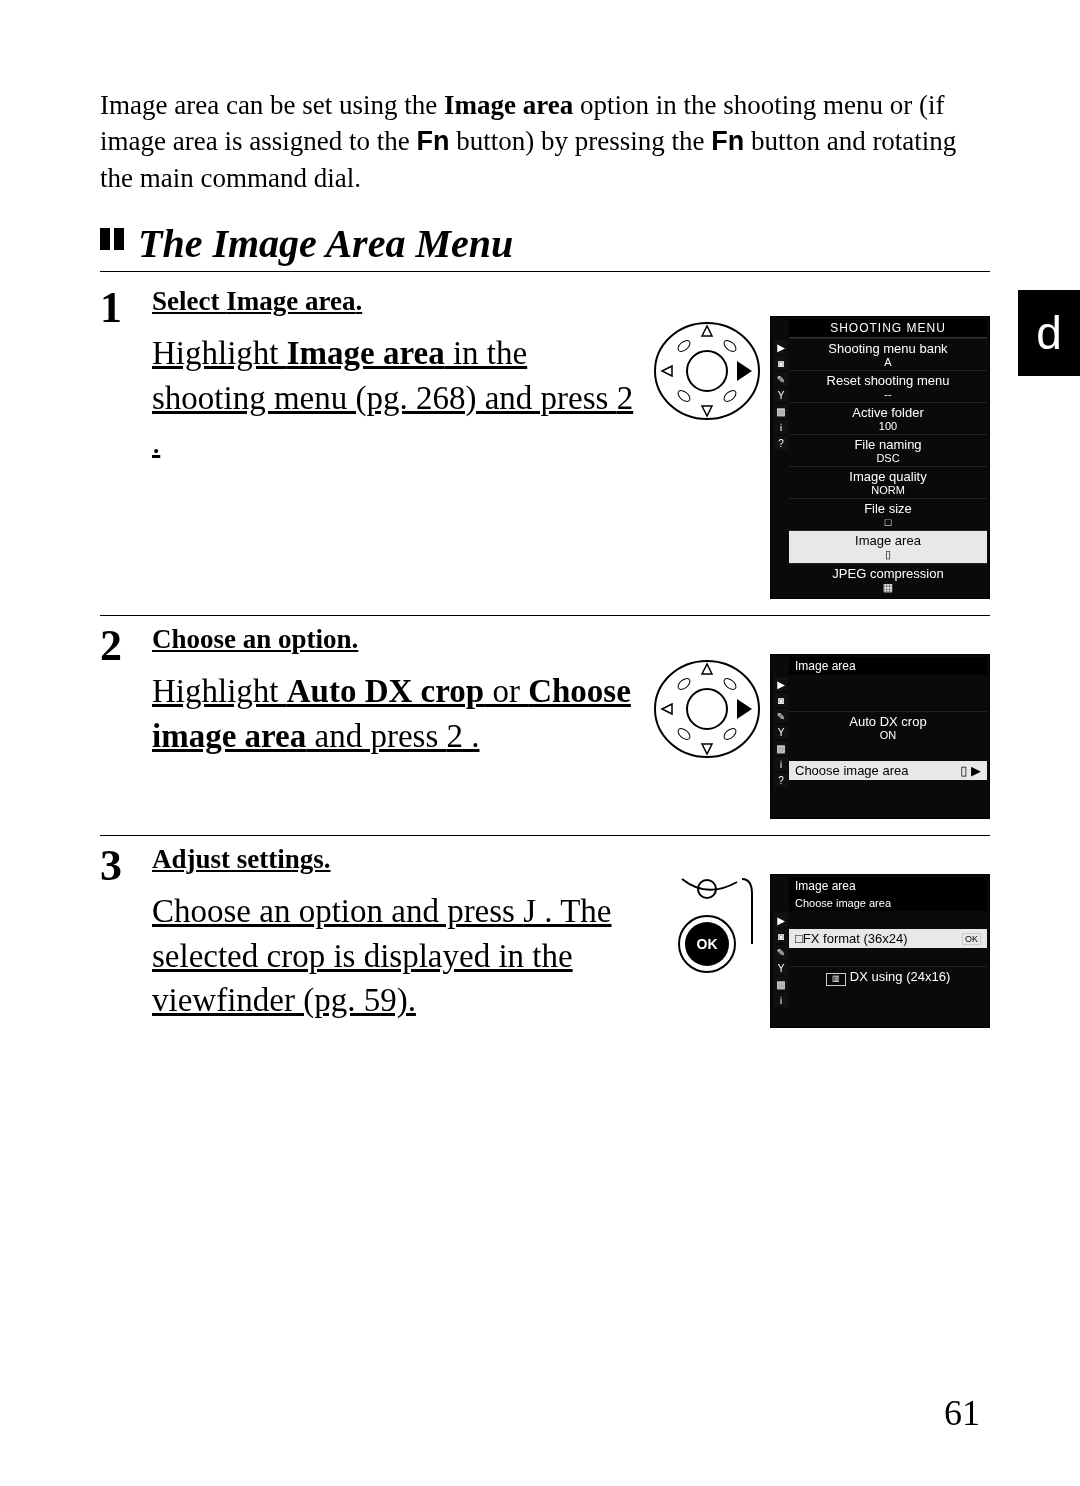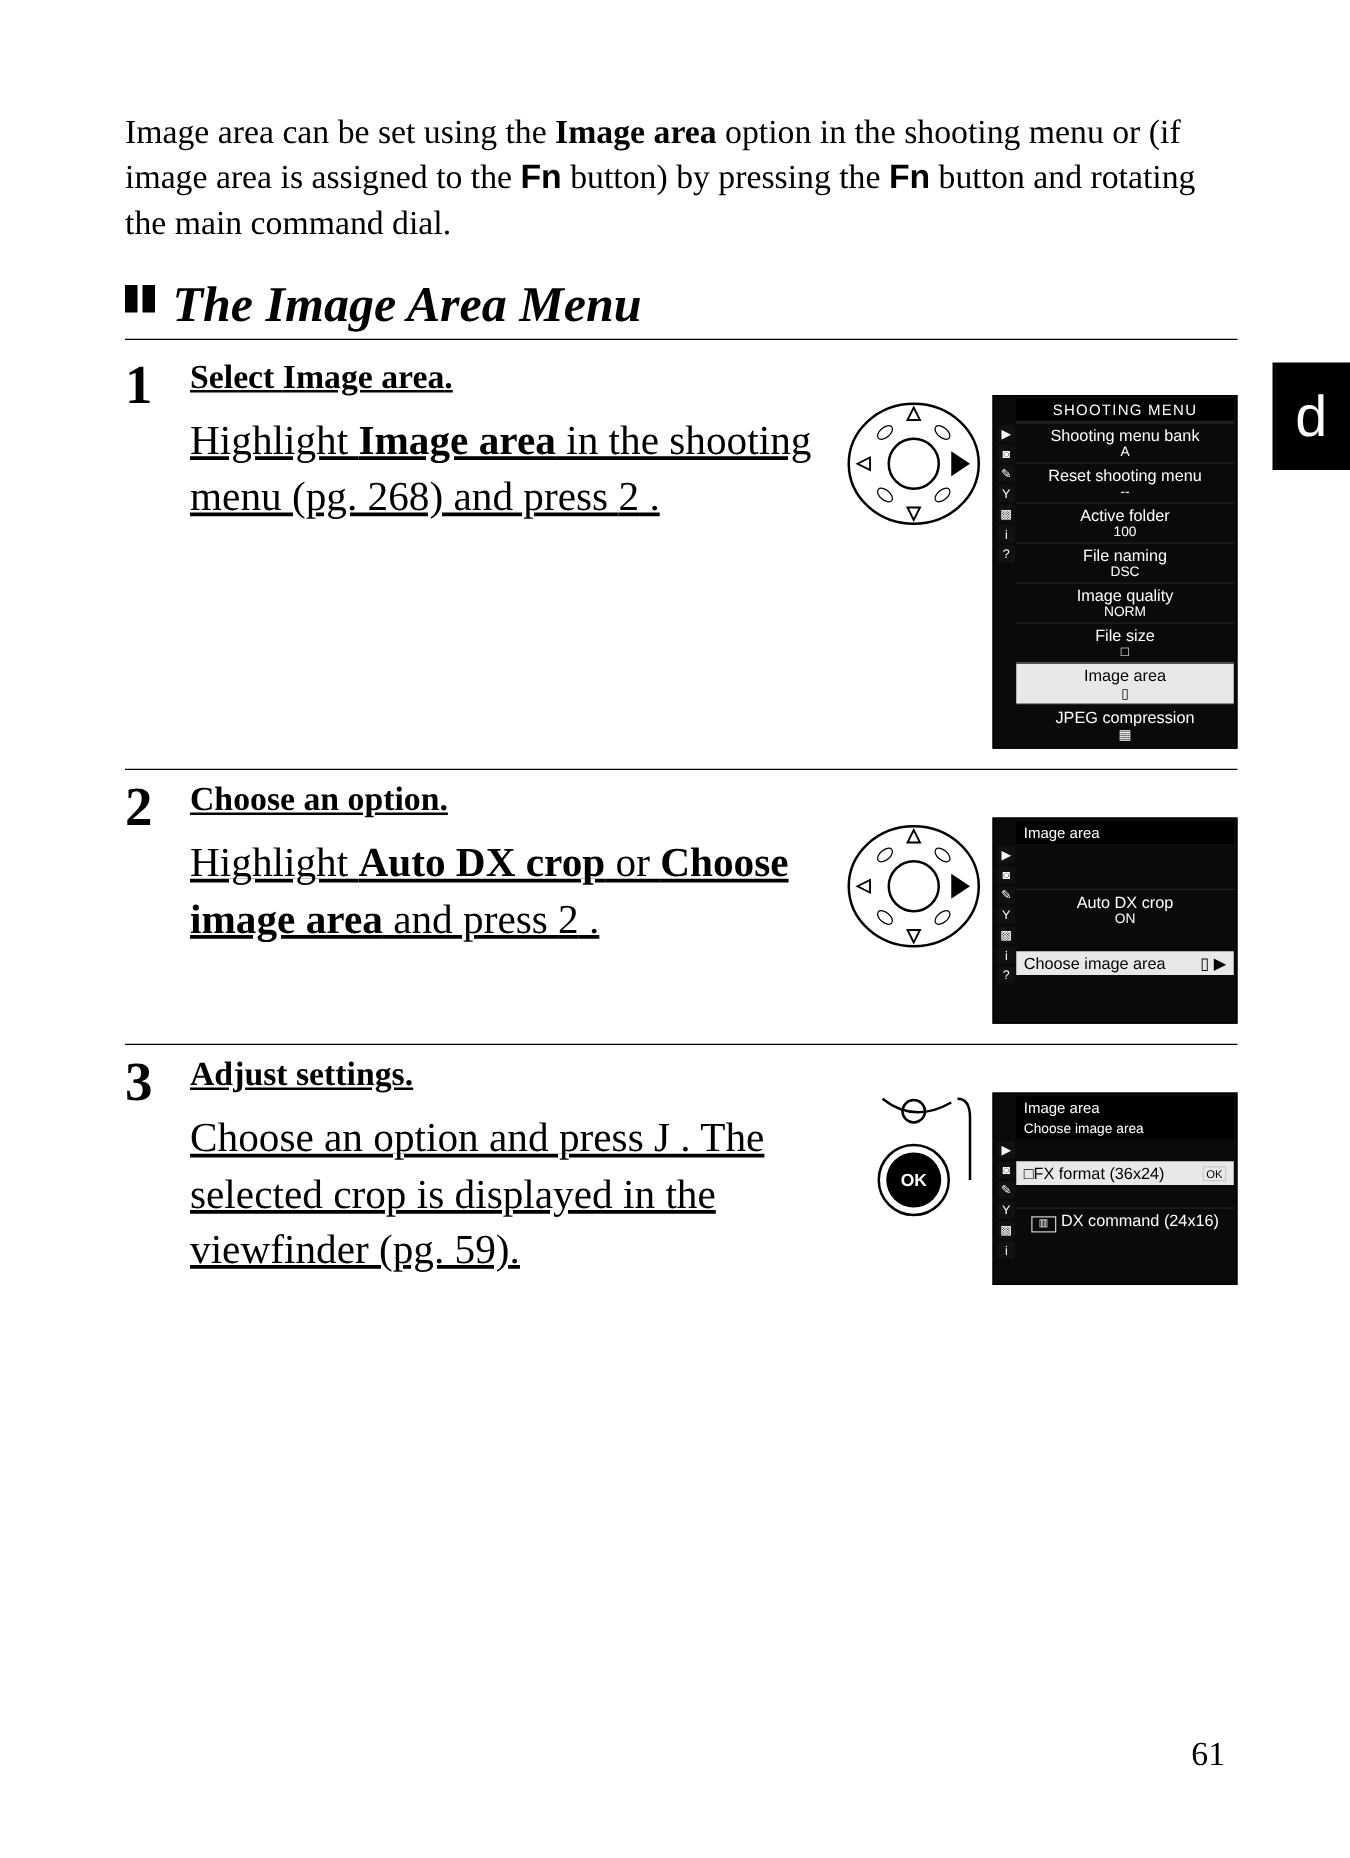--- a/index.html
+++ b/index.html
@@ -18,41 +18,41 @@
   .step-body{flex:1;display:flex;}
   .step-text{flex:1;padding-right:16px;text-decoration:underline;}
   .step-heading{font-size:27px;font-weight:700;margin-bottom:14px;}
   .step-desc{font-size:33px;line-height:1.35;}
   .step-desc b{font-weight:700;}
   .step-figs{display:flex;align-items:flex-start;gap:8px;padding-top:30px;}
   
   .dial{width:110px;height:110px;}
   .dial svg{width:100%;height:100%;}
   
-  .lcd{width:196px;background:#0a0a0a;color:#fff;font-family:Arial,Helvetica,sans-serif;font-size:13px;
+  .lcd{width:220px;background:#0a0a0a;color:#fff;font-family:Arial,Helvetica,sans-serif;font-size:13px;
     border:1px solid #000;padding:2px 2px 2px 2px;box-sizing:border-box;}
   .lcd-header{background:#000;text-align:center;font-size:12px;letter-spacing:1px;padding:2px 0;margin-left:16px;border-bottom:1px solid #333;}
   .lcd-header-left{background:#000;font-size:12px;padding:2px 6px;margin-left:16px;}
   .lcd-body{display:flex;}
   .lcd-side{width:16px;display:flex;flex-direction:column;gap:2px;align-items:center;padding-top:2px;}
   .lcd-side .sicon{width:14px;height:14px;display:flex;align-items:center;justify-content:center;font-size:10px;background:#111;}
   .lcd-rows{flex:1;}
   .lcd-row{display:flex;justify-content:space-between;align-items:center;padding:2px 6px;border-top:1px solid #222;min-height:18px;flex-direction:column;}
   .lcd-row.selreverse{background:#e8e8e8;color:#000;}
   .lcd-row .rlabel{white-space:nowrap;overflow:hidden;}
   .lcd-row .rval{font-size:11px;}
   .lcd-row .boxicon{display:inline-block;border:1px solid #ccc;width:18px;height:11px;font-size:8px;text-align:center;line-height:10px;margin-right:4px;}
   .selbar{background:#e8e8e8;color:#000;display:flex;justify-content:space-between;align-items:center;padding:2px 6px;}
   
   .ok-diagram{width:110px;height:110px;}
   .ok-diagram svg{width:100%;height:100%;}
   
   .side-tab{position:absolute;right:0;top:290px;width:62px;height:86px;background:#000;color:#fff;
     display:flex;align-items:center;justify-content:center;font-size:46px;font-family:Arial,Helvetica,sans-serif;}
-  .page-num{position:absolute;right:100px;bottom:67px;font-size:27px;}
+  .page-num{position:absolute;right:100px;bottom:52px;font-size:36px;}
   .spacer-row{height:18px;}
   .sel-ok{border:1px solid #ccc;font-size:9px;padding:0 2px;}
   
   .intro span,.step-desc span{display:inline;}
 </style>
 </head>
 <body>
 
 <div class="page">
 
@@ -238,21 +238,21 @@
               <div class="sicon">ℹ</div>
             </div>
             <div class="lcd-rows">
               <div class="spacer-row"></div>
               <div class="selbar">
                 <span><span class="boxicon">□</span><span class="rlabel">FX format (36x24)</span></span>
                 <span class="sel-ok">OK</span>
               </div>
               <div class="spacer-row"></div>
               <div class="lcd-row">
-                <span><span class="boxicon">▥</span><span class="rlabel">DX command (24x16)</span></span>
+                <span><span class="boxicon">▥</span><span class="rlabel">DX using (24x16)</span></span>
                 <span class="rval"></span>
               </div>
               <div class="spacer-row"></div>
               <div class="spacer-row"></div>
             </div>
           </div>
         </div>
       </div>
     </div>
   </div>

